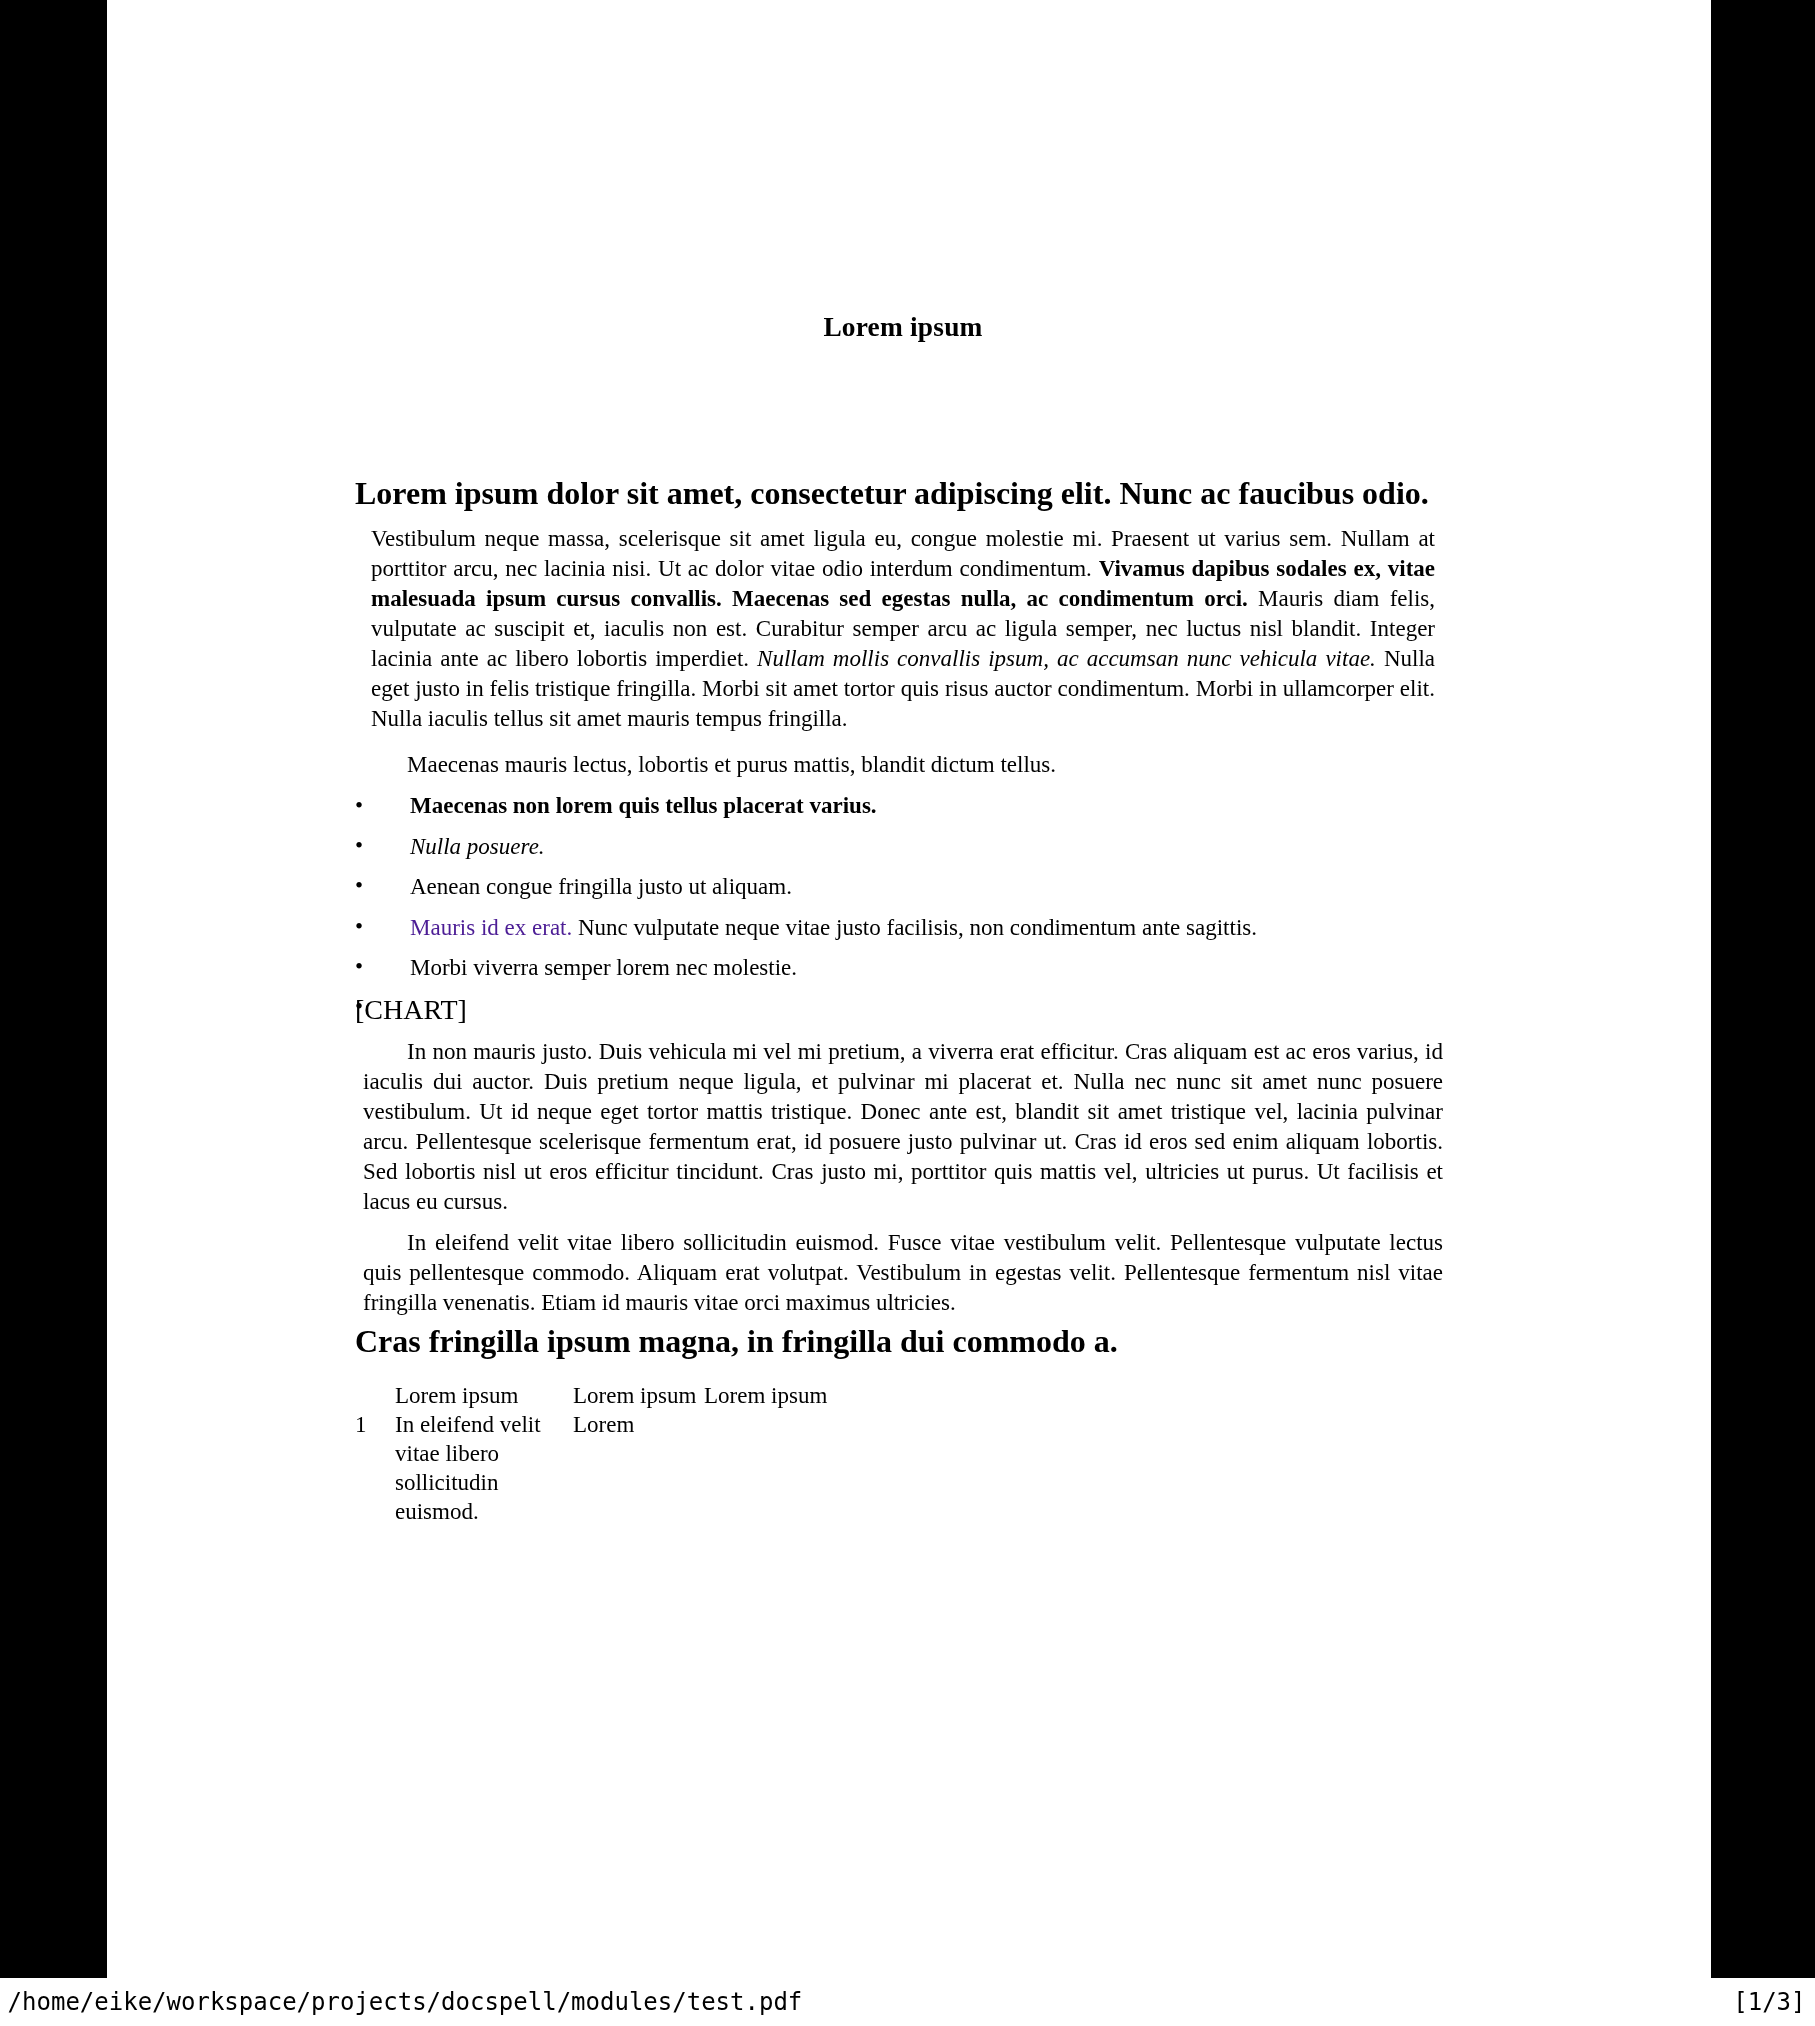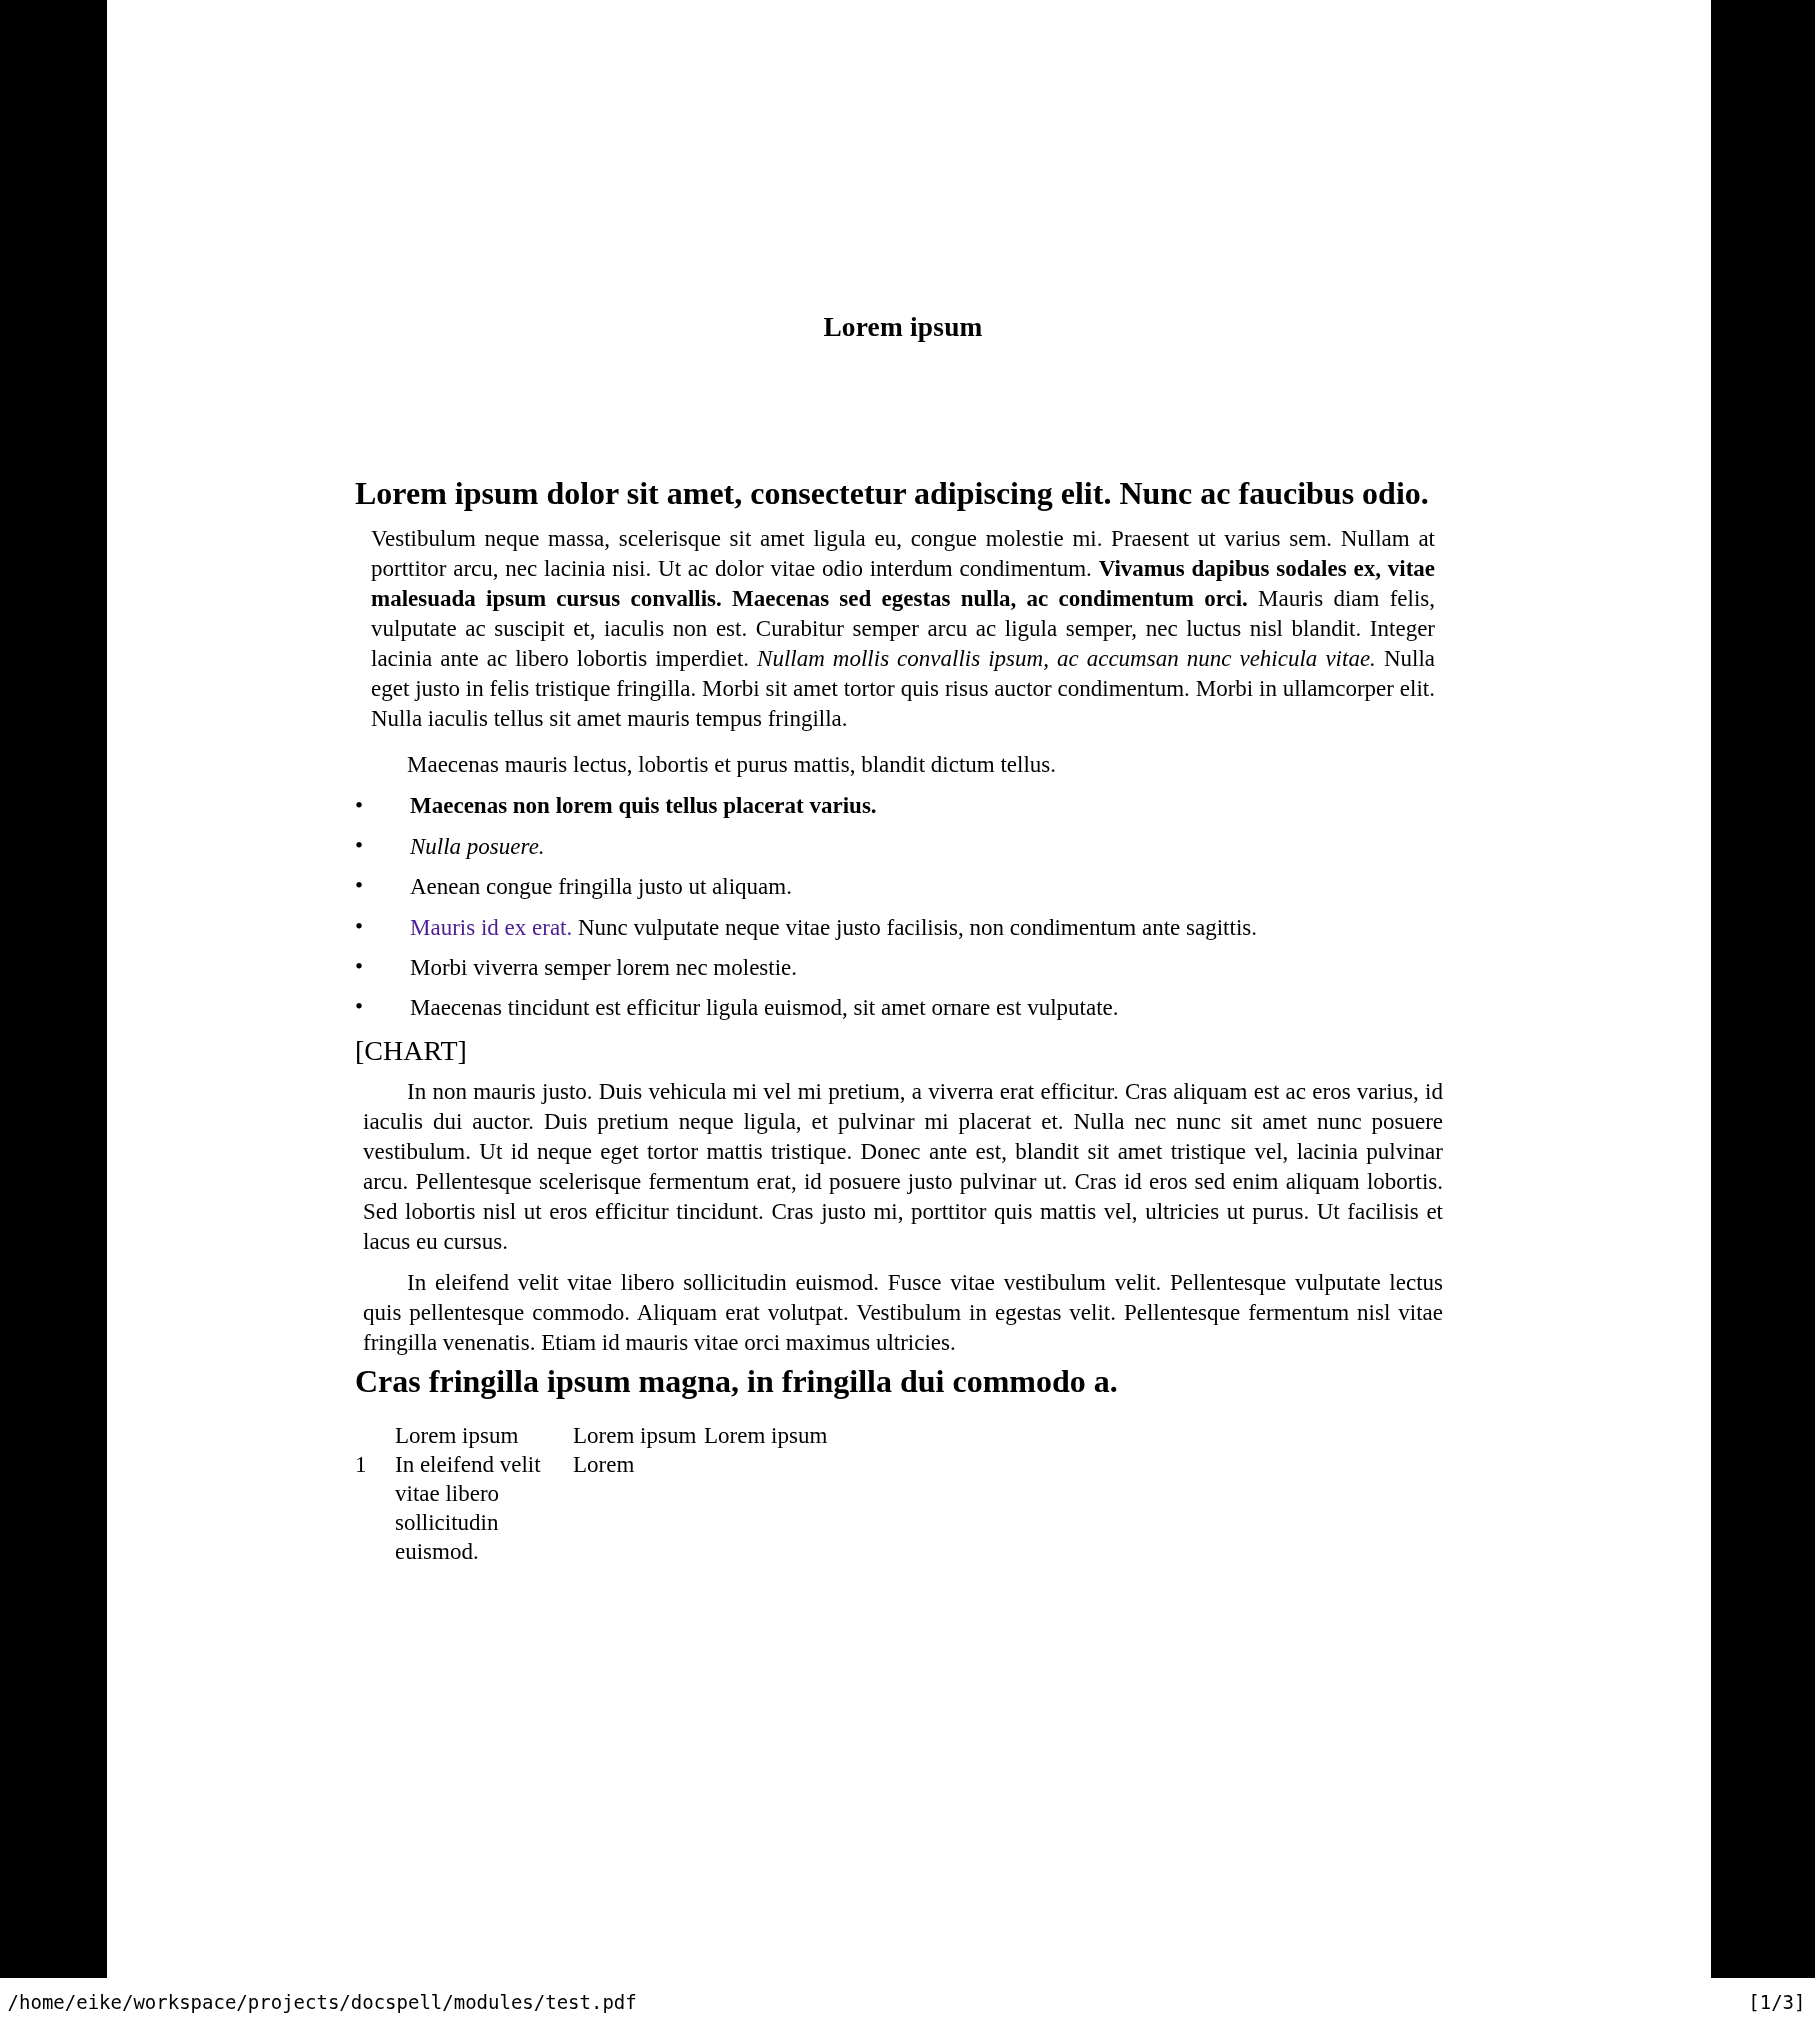--- a/index.html
+++ b/index.html
@@ -118,21 +118,21 @@
   td.c3 { width: 170px; }
   .statusbar {
     position: absolute;
     left: 0;
     bottom: 0;
     width: 1815px;
     height: 48px;
     background: #ffffff;
     color: #000000;
     font-family: "DejaVu Sans Mono", monospace;
-    font-size: 19px;
+    font-size: 24px;
     line-height: 48px;
   }
   .statusbar .path {
     position: absolute;
     left: 7.6px;
     top: 0;
     white-space: pre;
   }
   .statusbar .pageno {
     position: absolute;
@@ -158,21 +158,21 @@
         <p class="body"><span>Vestibulum neque massa, scelerisque sit amet ligula eu, congue molestie mi. Praesent ut varius sem. Nullam at porttitor arcu, nec lacinia nisi. Ut ac dolor vitae odio interdum condimentum. </span><span class="bold">Vivamus dapibus sodales ex, vitae malesuada ipsum cursus convallis. Maecenas sed egestas nulla, ac condimentum orci.</span><span> Mauris diam felis, vulputate ac suscipit et, iaculis non est. Curabitur semper arcu ac ligula semper, nec luctus nisl blandit. Integer lacinia ante ac libero lobortis imperdiet. </span><span class="ital">Nullam mollis convallis ipsum, ac accumsan nunc vehicula vitae.</span><span> Nulla eget justo in felis tristique fringilla. Morbi sit amet tortor quis risus auctor condimentum. Morbi in ullamcorper elit. Nulla iaculis tellus sit amet mauris tempus fringilla.</span></p>
 
         <p class="indent gap">Maecenas mauris lectus, lobortis et purus mattis, blandit dictum tellus.</p>
 
         <ul class="bullets">
           <li><span class="dot">•</span><span class="bold">Maecenas non lorem quis tellus placerat varius.</span></li>
           <li><span class="dot">•</span><span class="ital">Nulla posuere.</span></li>
           <li><span class="dot">•</span><span>Aenean congue fringilla justo ut aliquam.</span></li>
           <li><span class="dot">•</span><span class="link">Mauris id ex erat.</span><span> Nunc vulputate neque vitae justo facilisis, non condimentum ante sagittis.</span></li>
           <li><span class="dot">•</span><span>Morbi viverra semper lorem nec molestie.</span></li>
-          <li><span class="dot">•</span><span>Maecenas tincidunt est efficitur ligula euismod, sit amet ornare est vulputate.</span></li>
+          <li><span class="dot">•</span></li>
         </ul>
 
         <div class="chart-placeholder">[CHART]</div>
 
         <p class="indent gap">In non mauris justo. Duis vehicula mi vel mi pretium, a viverra erat efficitur. Cras aliquam est ac eros varius, id iaculis dui auctor. Duis pretium neque ligula, et pulvinar mi placerat et. Nulla nec nunc sit amet nunc posuere vestibulum. Ut id neque eget tortor mattis tristique. Donec ante est, blandit sit amet tristique vel, lacinia pulvinar arcu. Pellentesque scelerisque fermentum erat, id posuere justo pulvinar ut. Cras id eros sed enim aliquam lobortis. Sed lobortis nisl ut eros efficitur tincidunt. Cras justo mi, porttitor quis mattis vel, ultricies ut purus. Ut facilisis et lacus eu cursus.</p>
 
         <p class="indent gap">In eleifend velit vitae libero sollicitudin euismod. Fusce vitae vestibulum velit. Pellentesque vulputate lectus quis pellentesque commodo. Aliquam erat volutpat. Vestibulum in egestas velit. Pellentesque fermentum nisl vitae fringilla venenatis. Etiam id mauris vitae orci maximus ultricies.</p>
 
         <h2 class="sec sec2">Cras fringilla ipsum magna, in fringilla dui commodo a.</h2>
 

